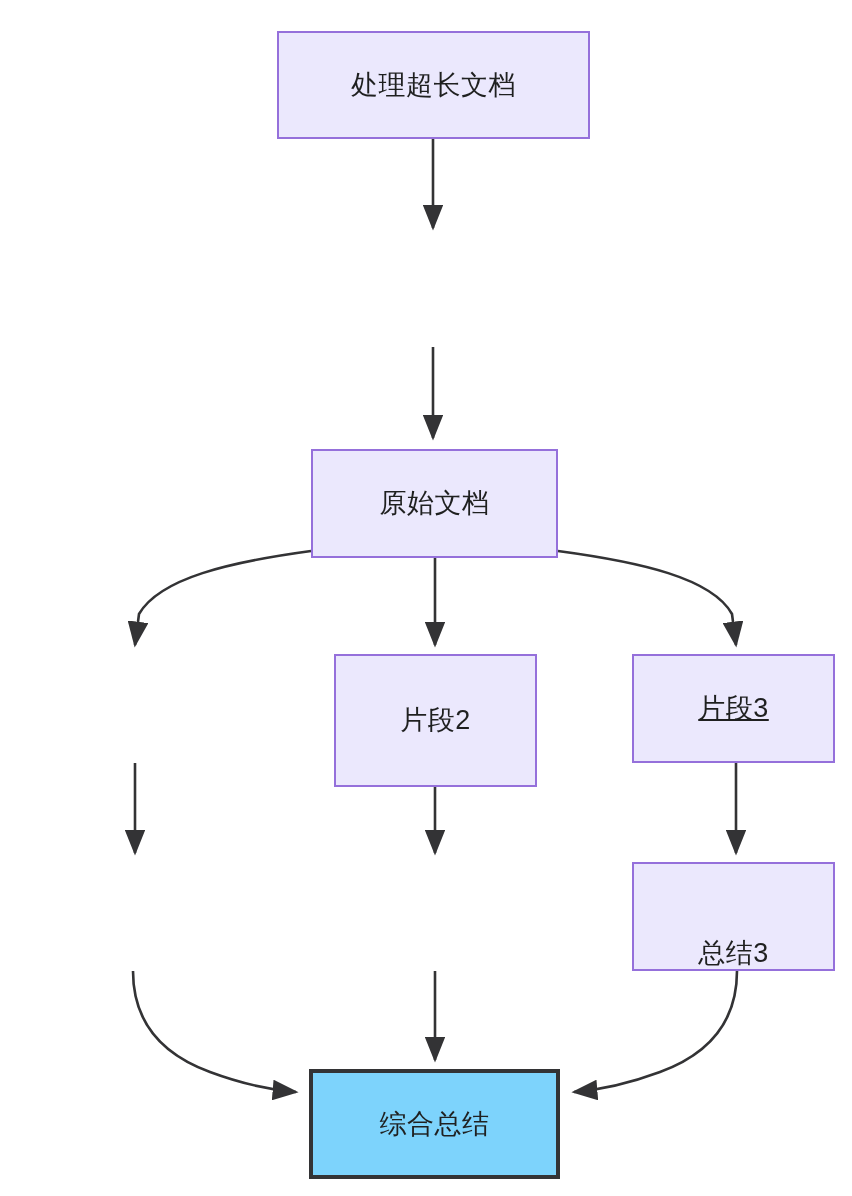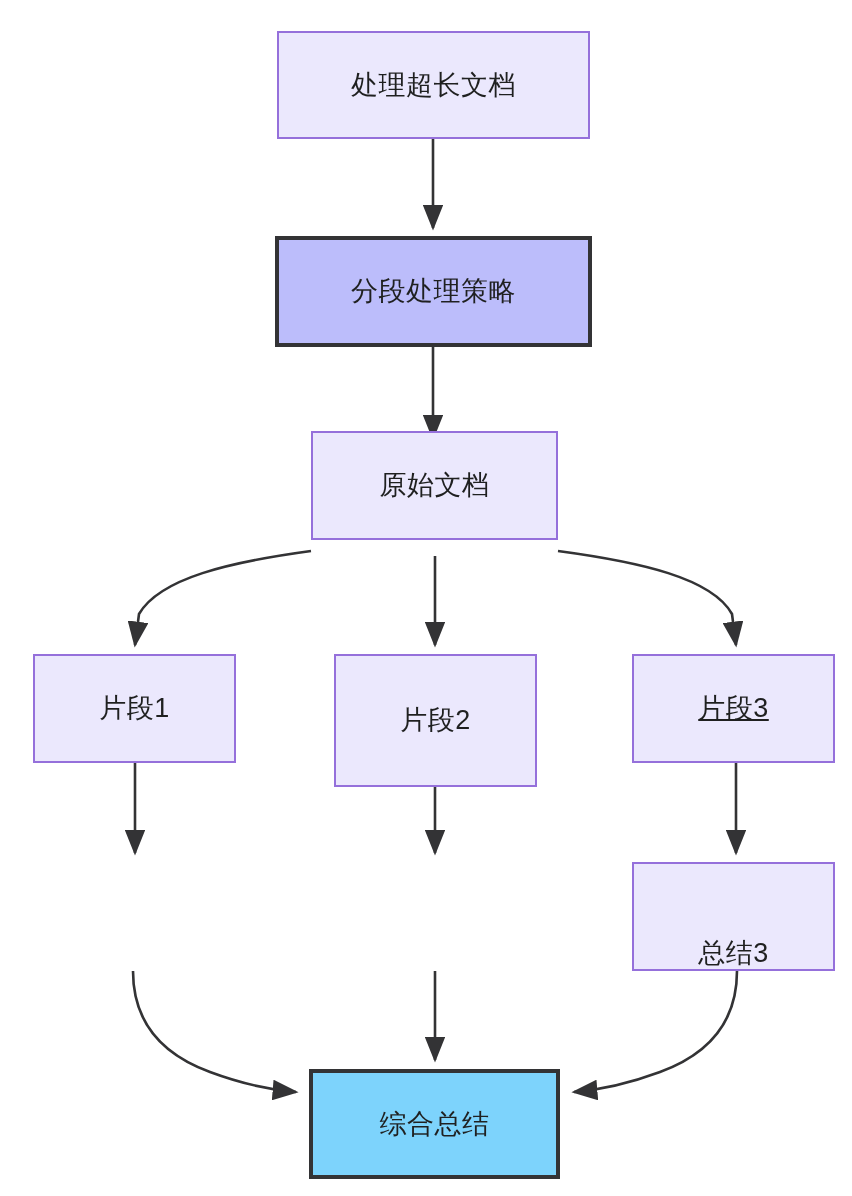--- a/index.html
+++ b/index.html
@@ -87,31 +87,25 @@
 
     <path d="M435,971 L435,1060" fill="none" stroke="#333335" stroke-width="2.6" marker-end="url(#arrowhead)"></path>
 
     <path d="M737,971 C737,1010 720,1050 660,1072 C625,1085 598,1090 574,1092" fill="none" stroke="#333335" stroke-width="2.6" marker-end="url(#arrowhead)"></path>
   </svg>
 
   <div class="node node-light" style="left:277px; top:31px; width:313px; height:108px;">
     <span>处理超长文档</span>
   </div>
 
-  <div class="node node-accent" style="left:275px; top:236px; width:317px; height:111px;">
-    <span>分段处理策略</span>
-  </div>
 
-  <div class="node node-light" style="left:311px; top:431px; width:247px; height:109px;">
+  <div class="node node-light" style="left:311px; top:449px; width:247px; height:109px;">
     <span>原始文档</span>
   </div>
 
-  <div class="node node-light" style="left:33px; top:654px; width:203px; height:109px;">
-    <span>片段1</span>
-  </div>
 
   <div class="node node-light" style="left:334px; top:654px; width:203px; height:133px;">
     <span>片段2</span>
   </div>
 
   <div class="node node-light" style="left:632px; top:654px; width:203px; height:109px;text-decoration:underline;">
     <span>片段3</span>
   </div>
 
 

